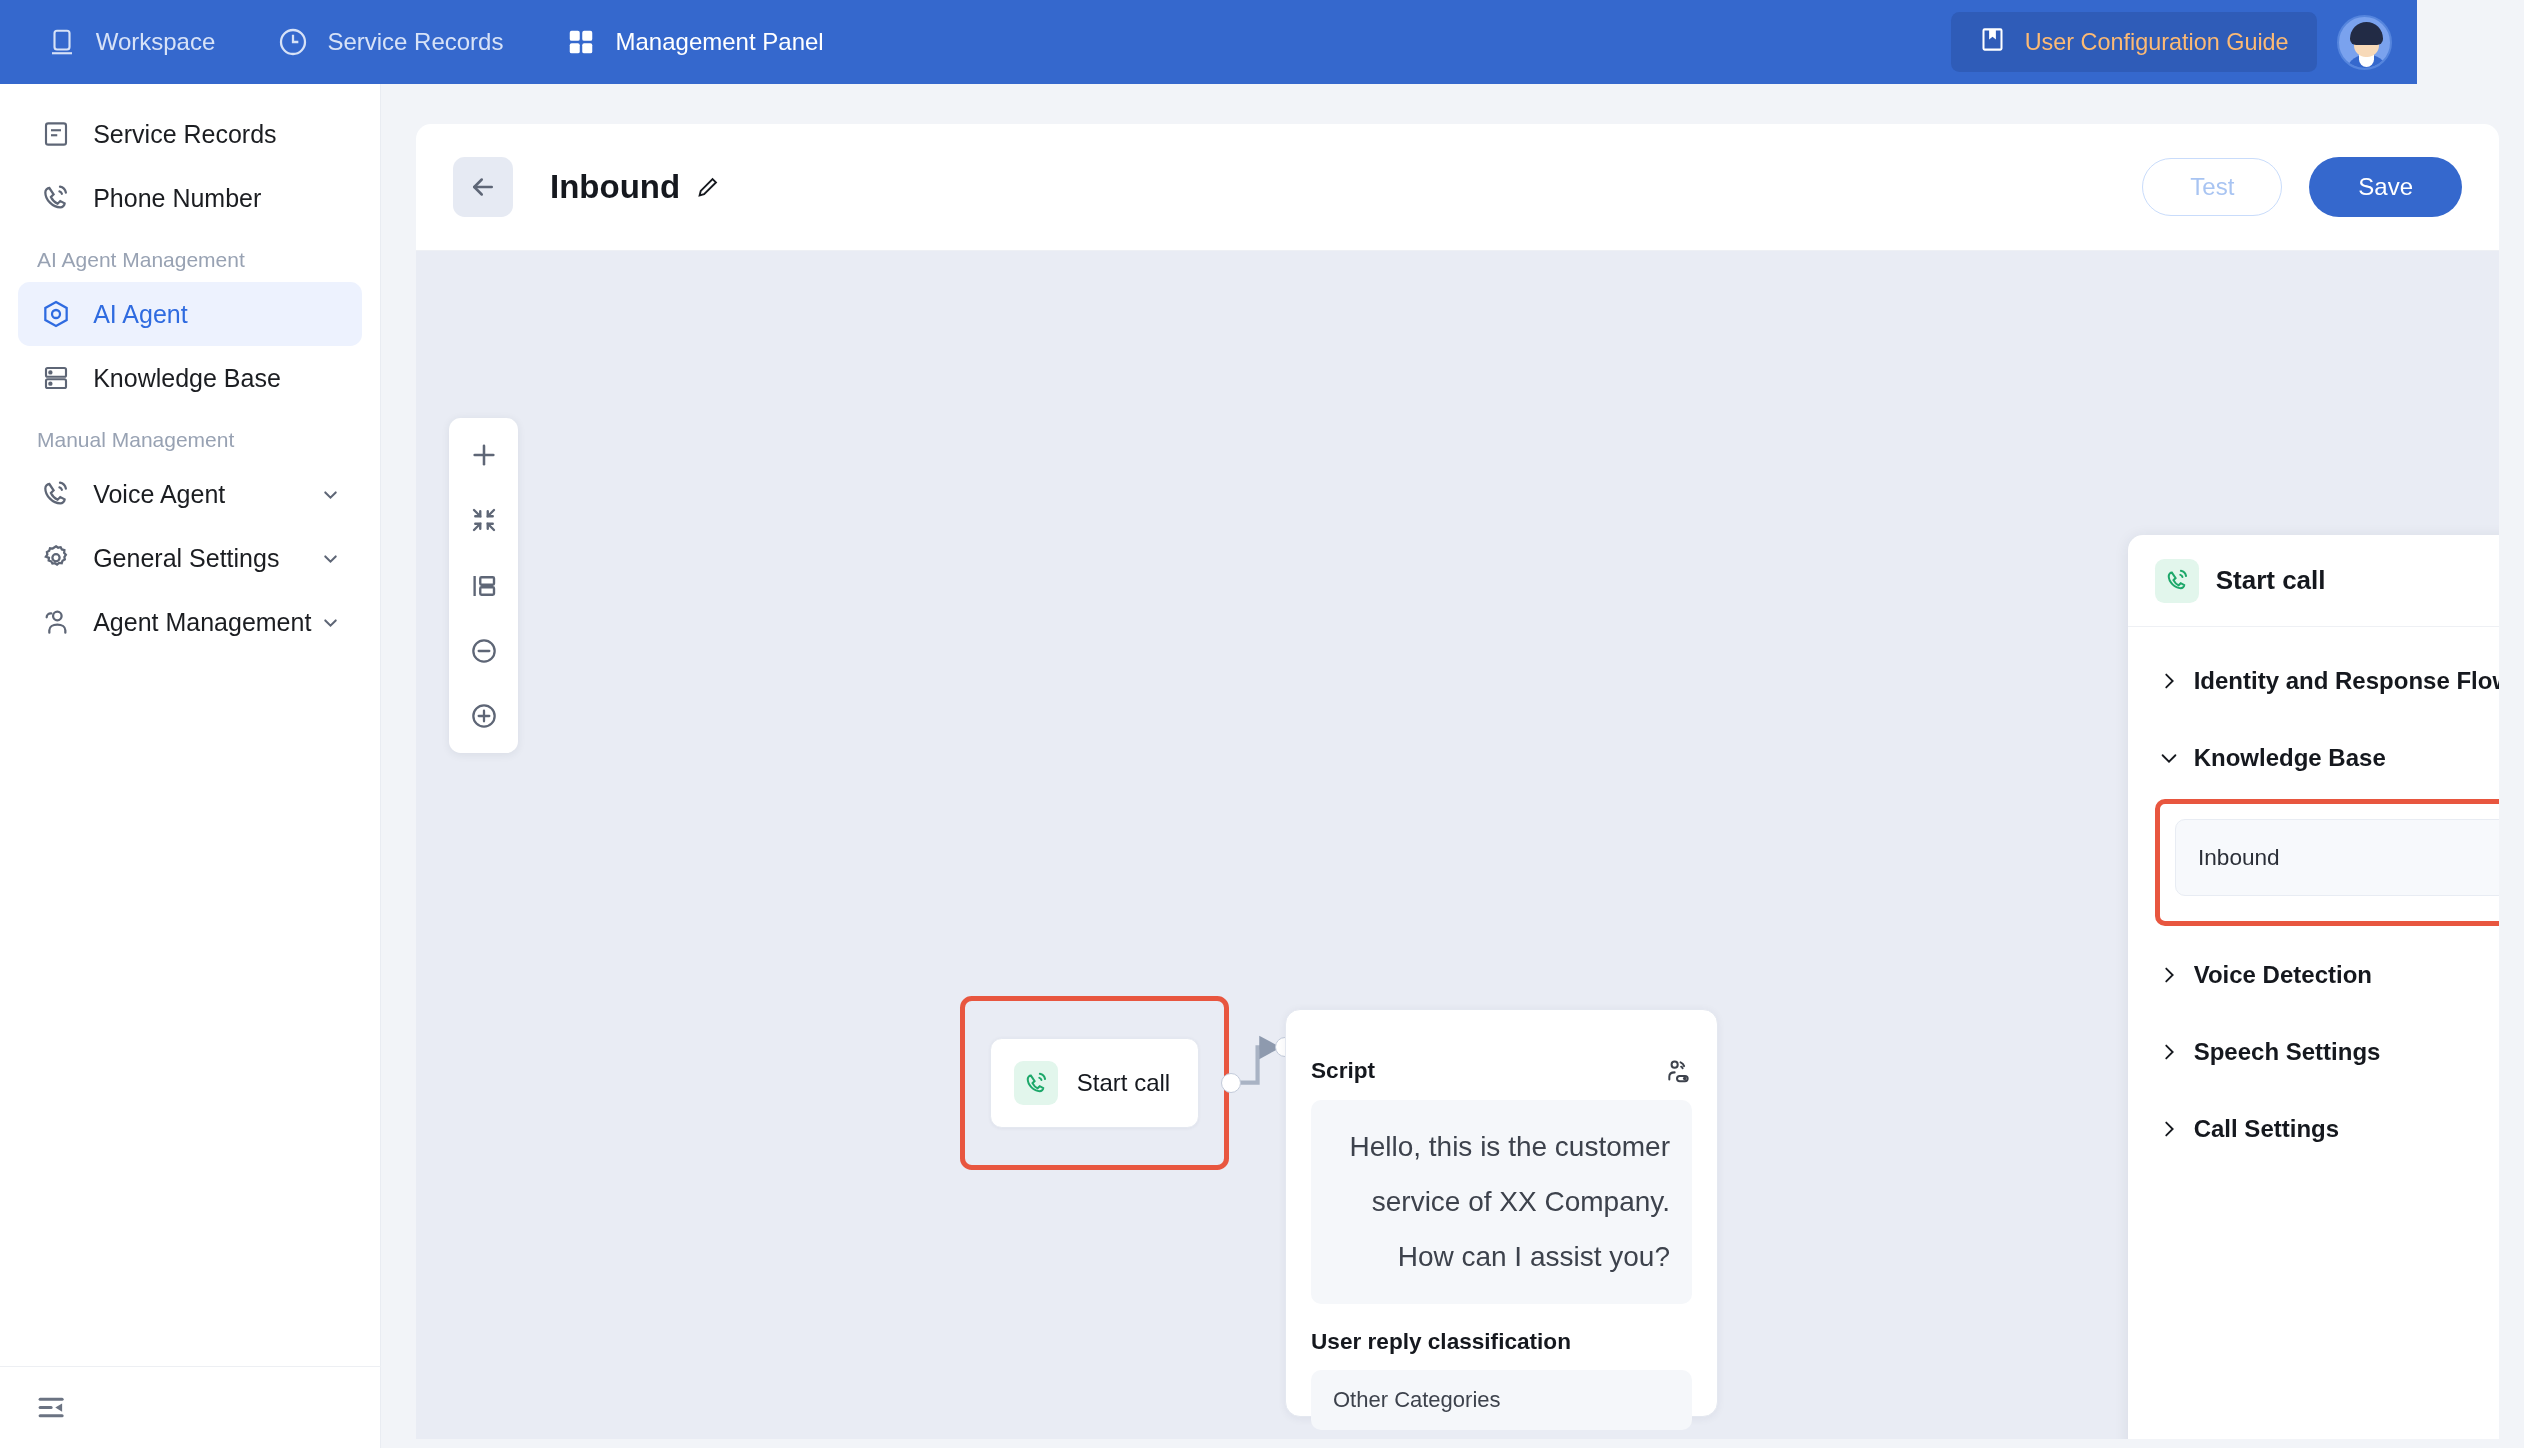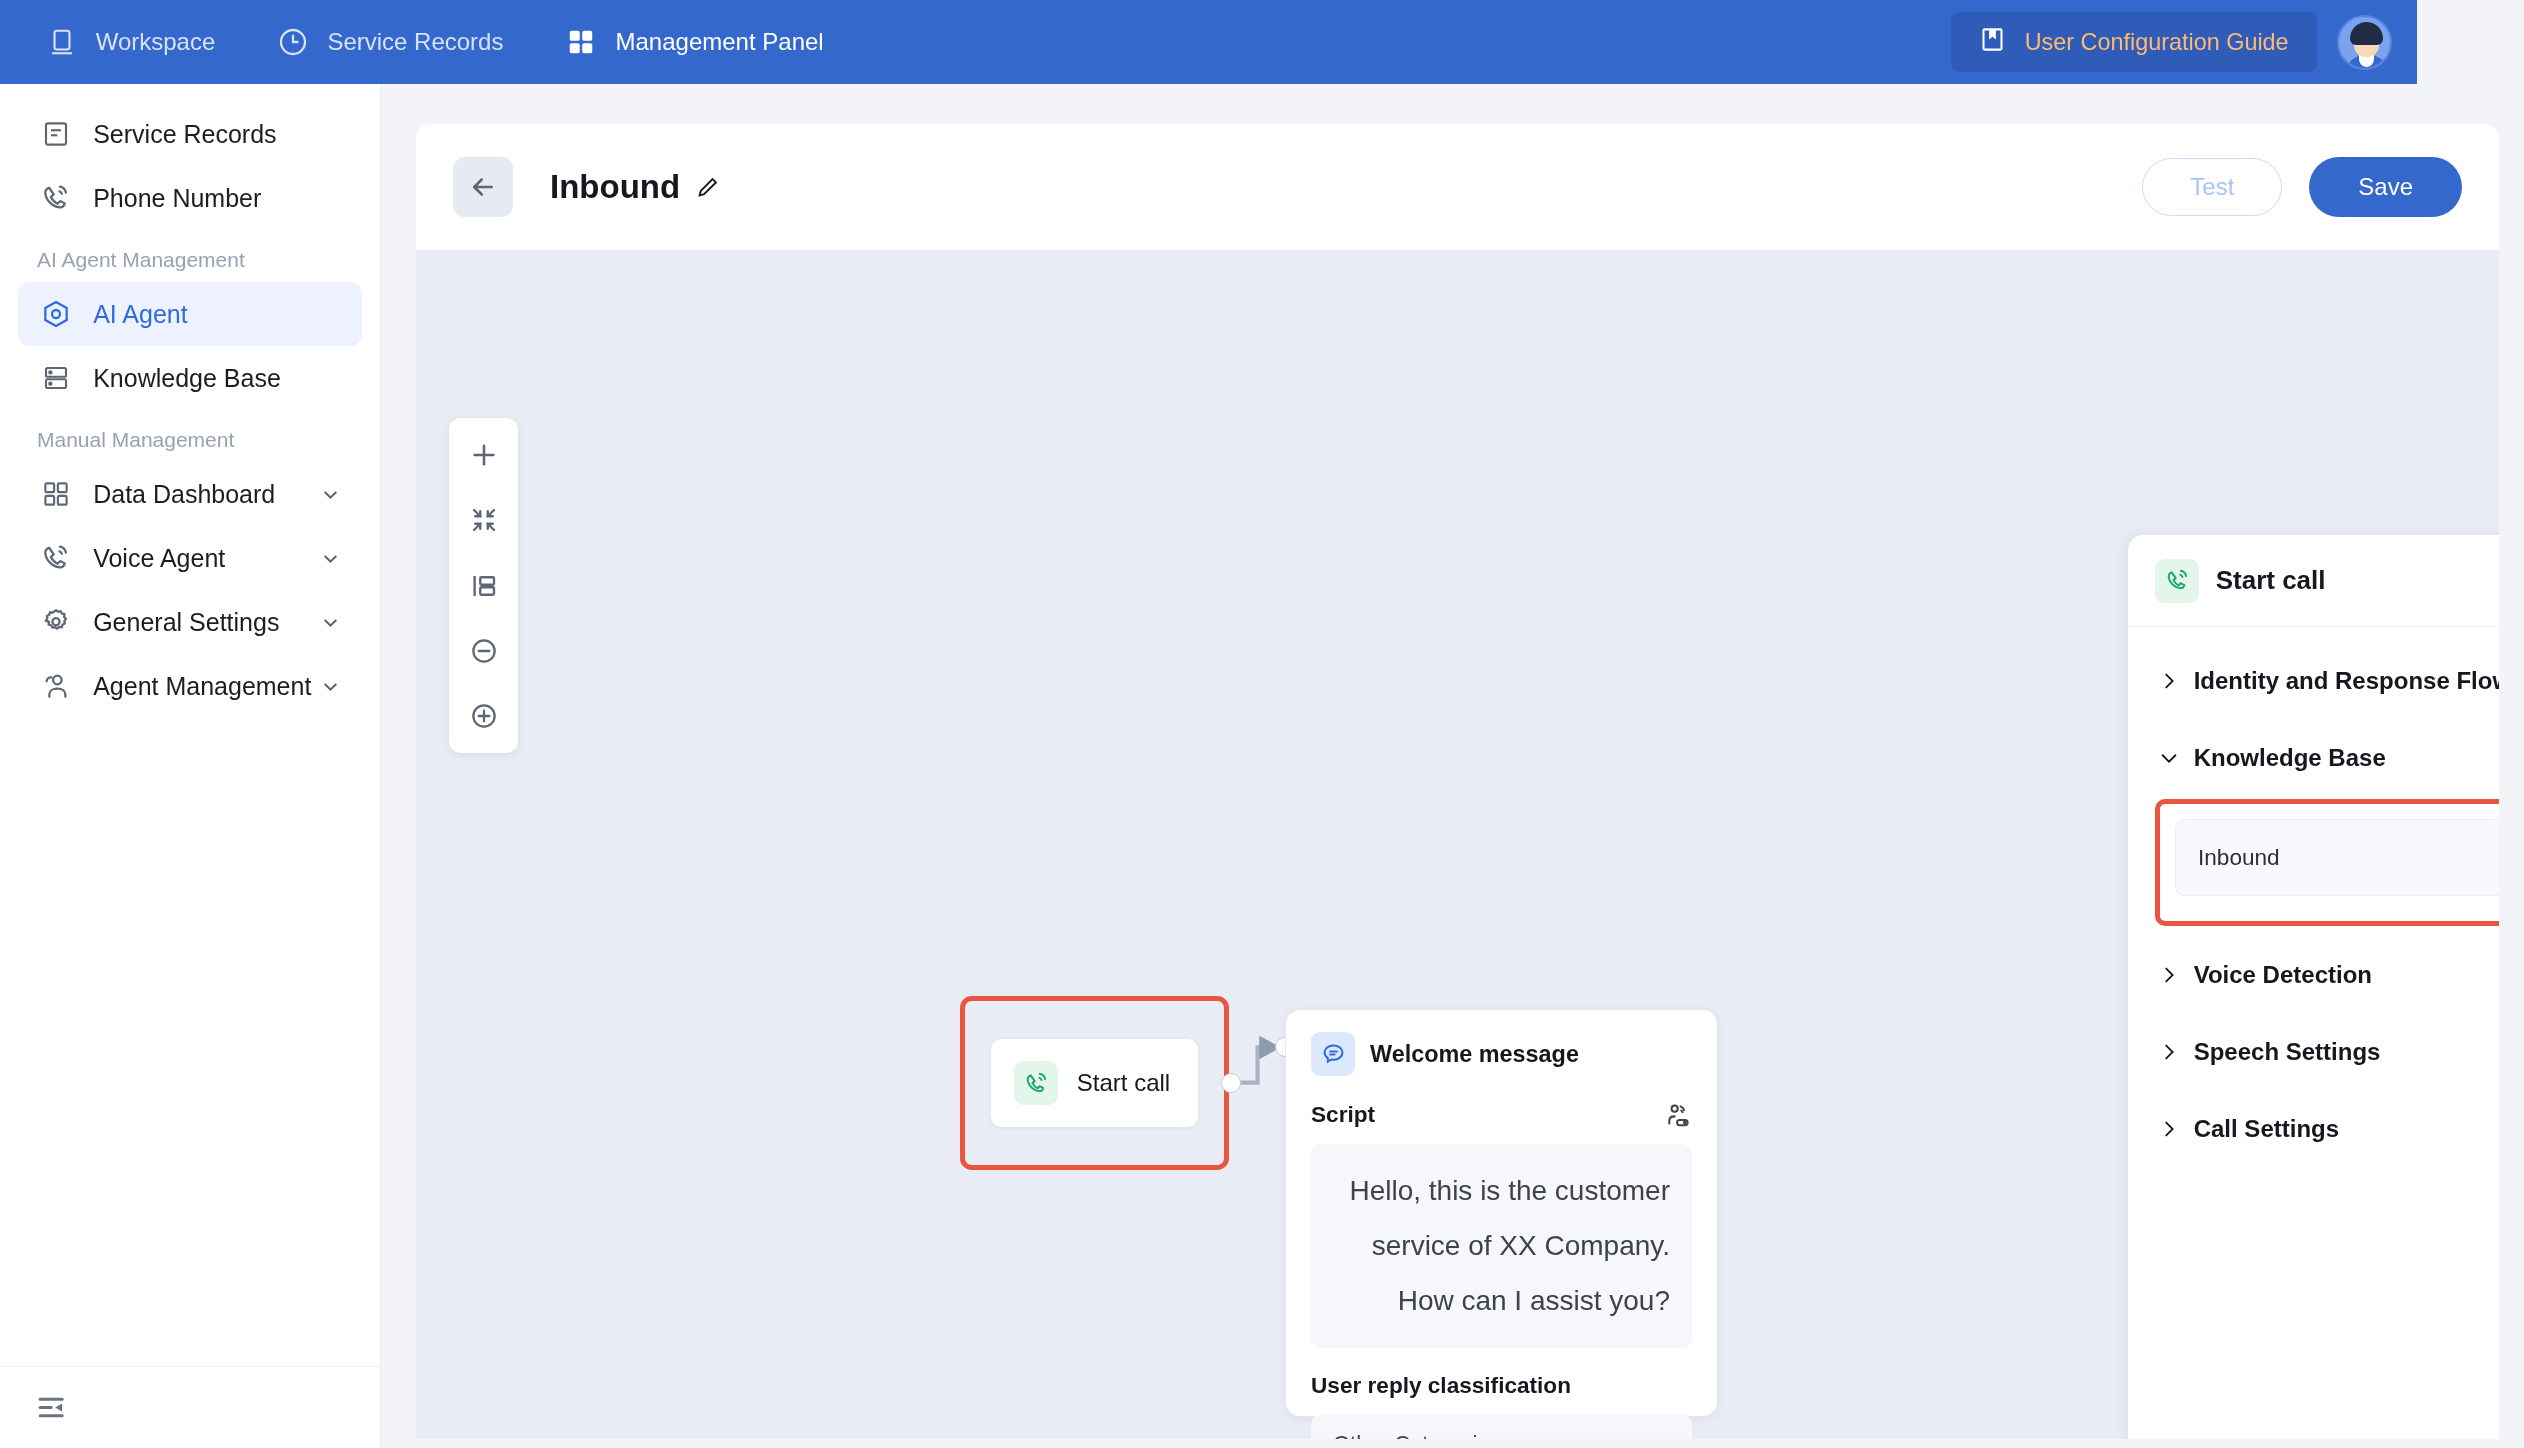--- a/index.html
+++ b/index.html
@@ -281,36 +281,20 @@
         <circle cx="7.5" cy="7.5" r=".9" fill="#5E6676"></circle>
           <circle cx="7.5" cy="16.5" r=".9" fill="#5E6676"></circle>
       </svg>
     </span>
     <span>Knowledge Base</span>
   </div>
 
 
   <div class="side-group">Manual Management</div>
 
-  <div class="side-item">
-    <span class="s-ico">
-      <svg width="30" height="30" viewBox="0 0 24 24" fill="none" stroke="#5E6676" stroke-width="1.7">
-        <rect x="3.5" y="3.5" width="7" height="7" rx="1"></rect>
-          <rect x="13.5" y="3.5" width="7" height="7" rx="1"></rect>
-        <rect x="3.5" y="13.5" width="7" height="7" rx="1"></rect>
-          <rect x="13.5" y="13.5" width="7" height="7" rx="1"></rect>
-      </svg>
-    </span>
-    <span>Data Dashboard</span>
-    <span class="chev">
-      <svg width="25" height="25" viewBox="0 0 24 24" fill="none" stroke="#5E6676" stroke-width="2" stroke-linecap="round">
-          <polyline points="7,10 12,15 17,10"></polyline>
-        </svg>
-    </span>
-  </div>
 
   <div class="side-item">
     <span class="s-ico">
       <svg width="32" height="32" viewBox="0 0 24 24" fill="none" stroke="#5E6676" stroke-width="1.7" stroke-linecap="round">
         <path d="M7 4.5c-1.5 0-3 1.6-3 3.3 0 5.6 5.6 11.2 11.2 11.2 1.7 0 3.3-1.5 3.3-3l-3.3-1.7-2 2c-2.2-1-4-2.8-5-5l2-2L7 4.5z"></path>
         <path d="M15 3.5a5.6 5.6 0 0 1 4.4 4.4"></path>
           <path d="M14.6 7a2.6 2.6 0 0 1 1.8 1.8"></path>
       </svg>
     </span>
     <span>Voice Agent</span>
@@ -444,30 +428,20 @@
               <path d="M14.5 7a2.7 2.7 0 0 1 1.9 1.9"></path>
           </svg>
         </span>
         <span class="node-start-label">Start call</span>
       </div>
     </div>
     <div class="port port-out"></div>
     <div class="port port-in"></div>
 
     <div class="node-msg">
-      <div class="msg-head">
-        <span class="icon-badge badge-blue">
-          <svg width="27" height="27" viewBox="0 0 24 24" fill="none" stroke="#2F6BE0" stroke-width="1.8" stroke-linecap="round">
-            <path d="M12 4c-4.4 0-8 2.8-8 6.3 0 2 1.2 3.8 3 5v3l3-1.9c.6.1 1.3.2 2 .2 4.4 0 8-2.8 8-6.3S16.4 4 12 4z"></path>
-            <line x1="9" y1="9.3" x2="15" y2="9.3"></line>
-              <line x1="9" y1="12" x2="13" y2="12"></line>
-          </svg>
-        </span>
-        <span class="msg-title">Welcome message</span>
-      </div>
 
       <div class="msg-row">
         <span class="msg-label">Script</span>
         <span class="speaker-ico">
           <svg width="28.4" height="28.4" viewBox="0 0 24 24" fill="none" stroke="#3D424C" stroke-width="1.7" stroke-linecap="round">
             <circle cx="9" cy="6.5" r="2.6"></circle>
               <path d="M4.5 19v-2.5C4.5 14 6.5 13 9 13"></path>
             <path d="M14 4.5a5 5 0 0 1 3 3.2"></path>
               <path d="M14.5 8.2a2.2 2.2 0 0 1 1.2 1.3"></path>
             <rect x="11" y="16" width="9" height="4.5" rx="2.25"></rect>

